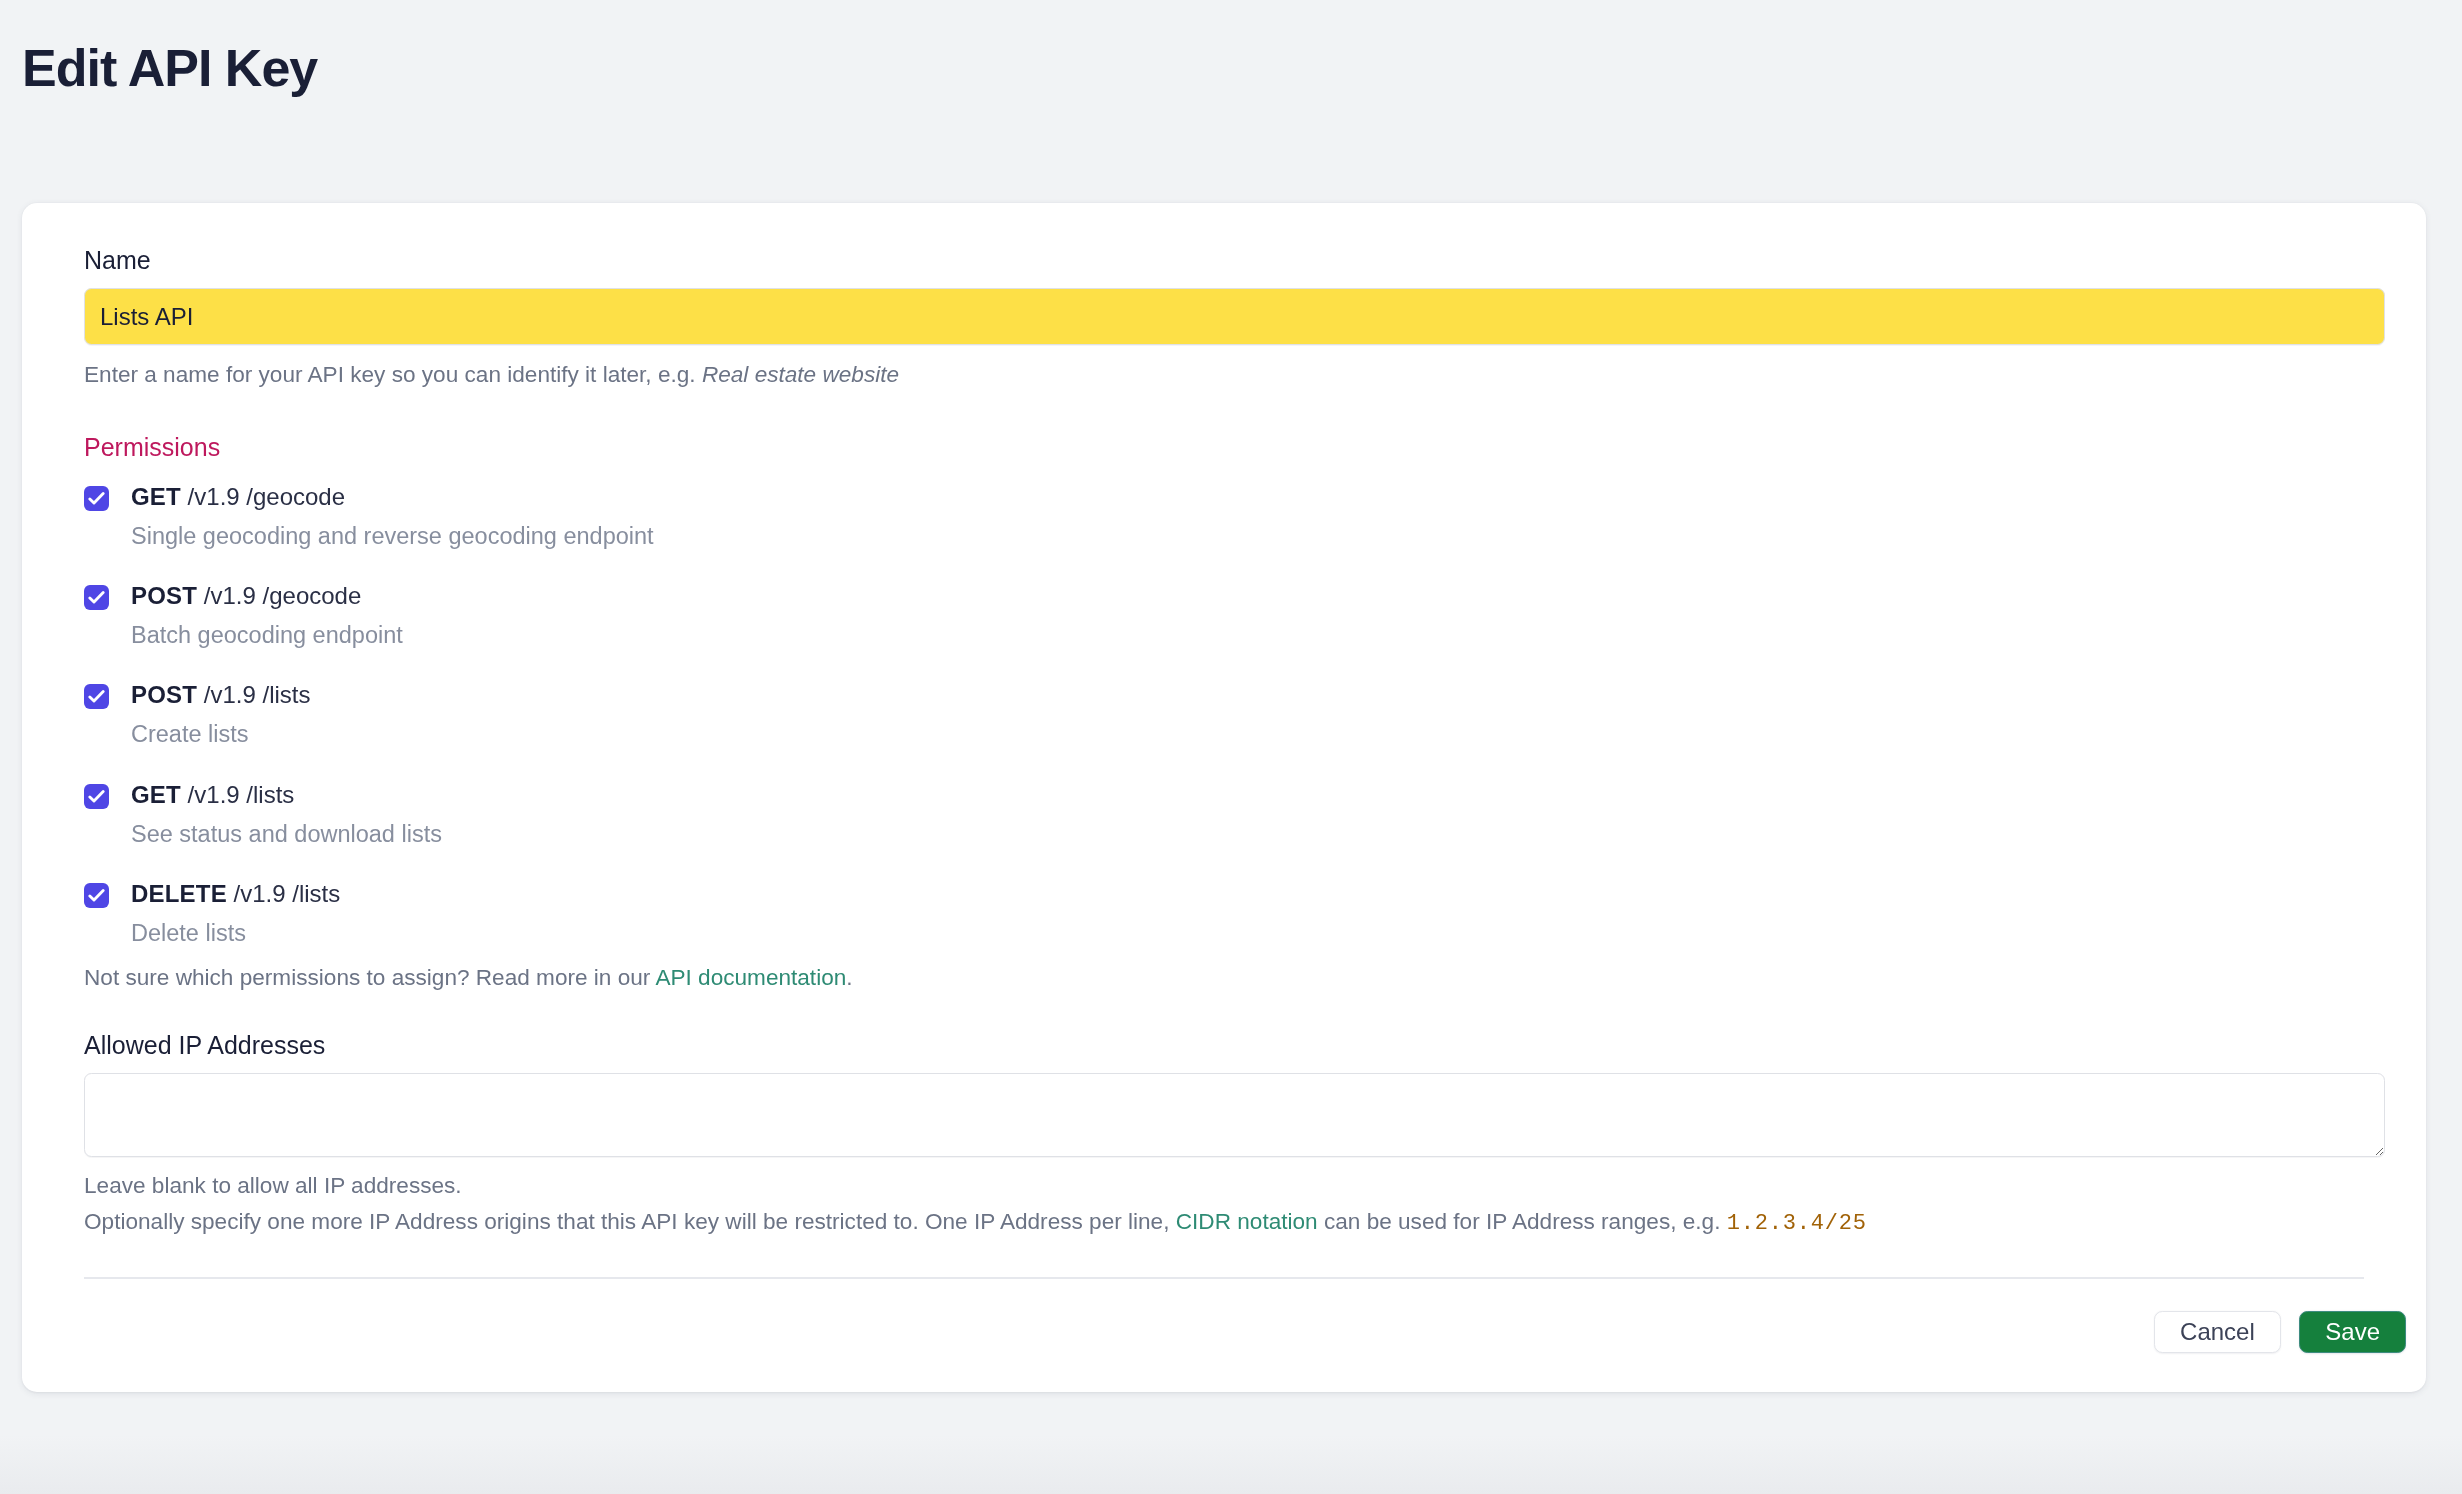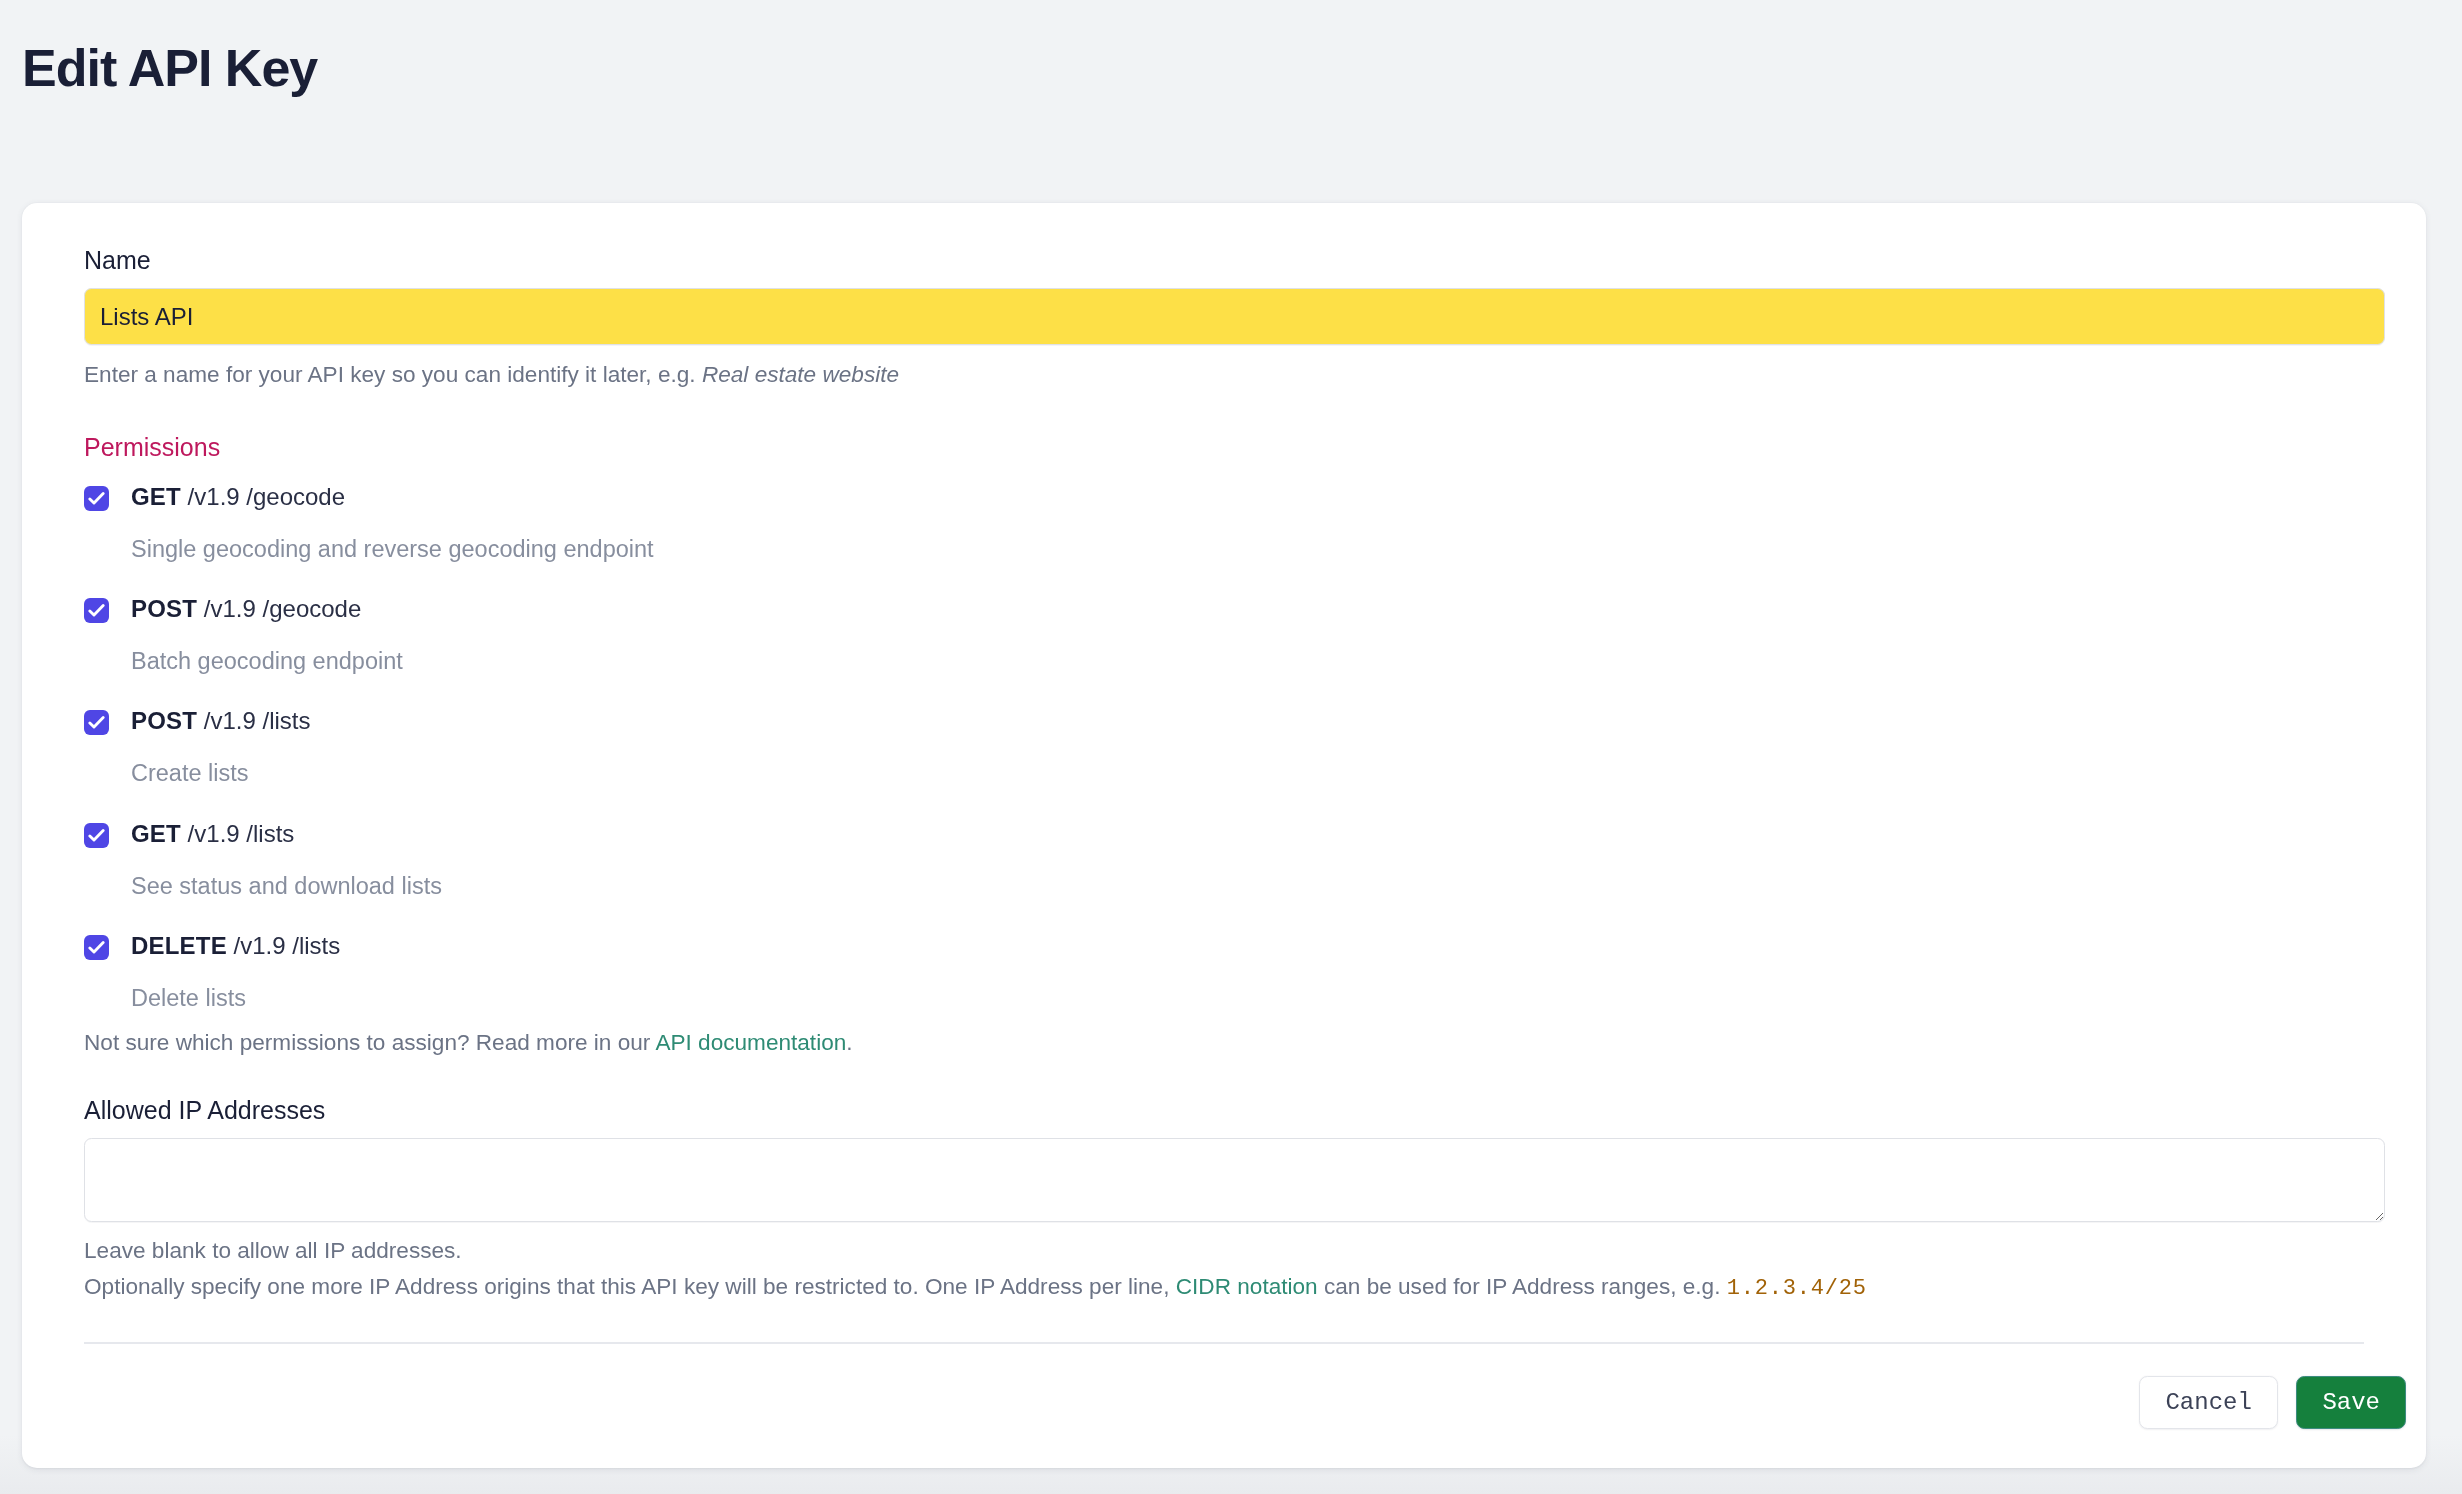--- a/index.html
+++ b/index.html
@@ -120,21 +120,21 @@
     font-size: 24px;
     color: #1a1f36;
     line-height: 1.25;
     white-space: nowrap;
   }
   .perm-title .method { font-weight: 600; letter-spacing: 0.2px; }
   .perm-title .path { color: #2a2f45; }
   .perm-desc {
     font-size: 23.5px;
     color: #878e9e;
-    margin-top: 23px;
+    margin-top: 10px;
     line-height: 1.25;
   }
 
   
   .ip-section { margin-top: 35px; }
   .textarea {
     display: block;
     width: 2301px;
     height: 84px;
     margin-left: 20px;
@@ -159,27 +159,27 @@
 
   
   .footer {
     display: flex;
     justify-content: flex-end;
     align-items: center;
     gap: 18.5px;
     padding: 32px 20px 39px 20px;
   }
   .btn {
-    font-family: Liberation Mono, monospace;
+    font-family: Liberation Sans, sans-serif;
     font-size: 24px;
     border-radius: 8.4px;
     cursor: pointer;
     line-height: 1;
     padding: 0 25px;
-    height: 53px;
+    height: 42px;
     display: inline-flex;
     align-items: center;
     justify-content: center;
   }
   .btn-cancel {
     background: #ffffff;
     border: 1.3px solid #e3e5ea;
     color: #3c4257;
     box-shadow: 0 0.8px 1.7px rgba(60,66,87,.08);
   }

